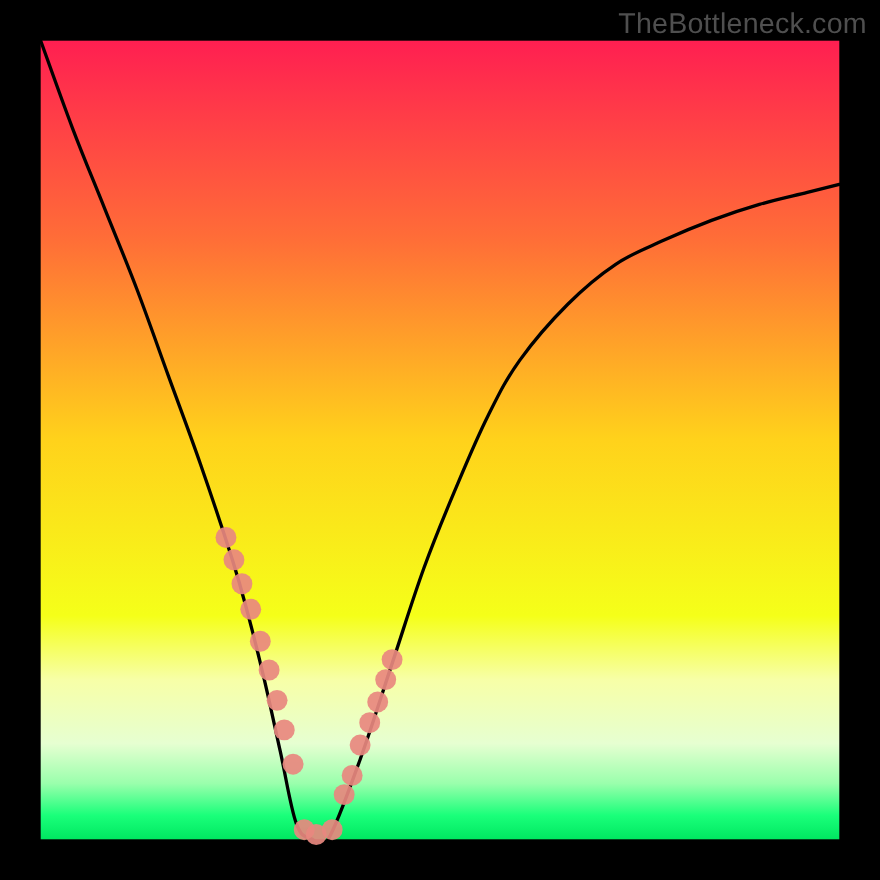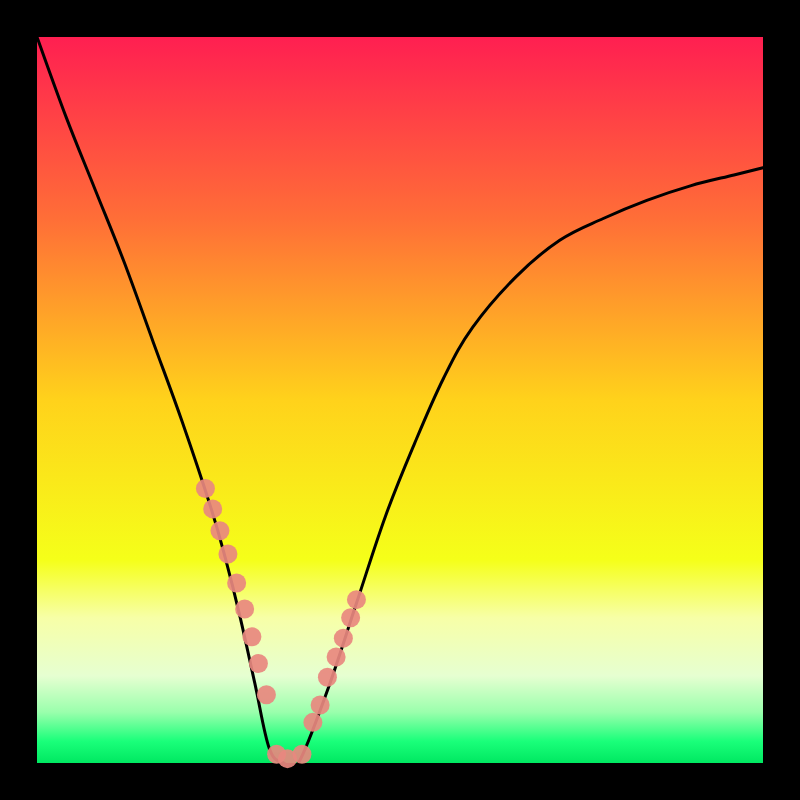--- a/index.html
+++ b/index.html
@@ -32,20 +32,21 @@
   svg {
     position: absolute;
     left: 0;
     top: 0;
   }
 </style>
 </head>
 <body>
 
 <div class="frame">
+  <div class="watermark">TheBottleneck.com</div>
   <svg id="chart-svg" width="800" height="800">
       <defs>
         <linearGradient id="bg-grad" x1="0" y1="0" x2="0" y2="1">
           <stop offset="0%" stop-color="#ff1f51"></stop>
           <stop offset="25%" stop-color="#ff6e37"></stop>
           <stop offset="50%" stop-color="#ffd21b"></stop>
           <stop offset="72%" stop-color="#f5ff19"></stop>
           <stop offset="80%" stop-color="#f7ffa7"></stop>
           <stop offset="88%" stop-color="#e6ffd1"></stop>
           <stop offset="93%" stop-color="#9affac"></stop>

